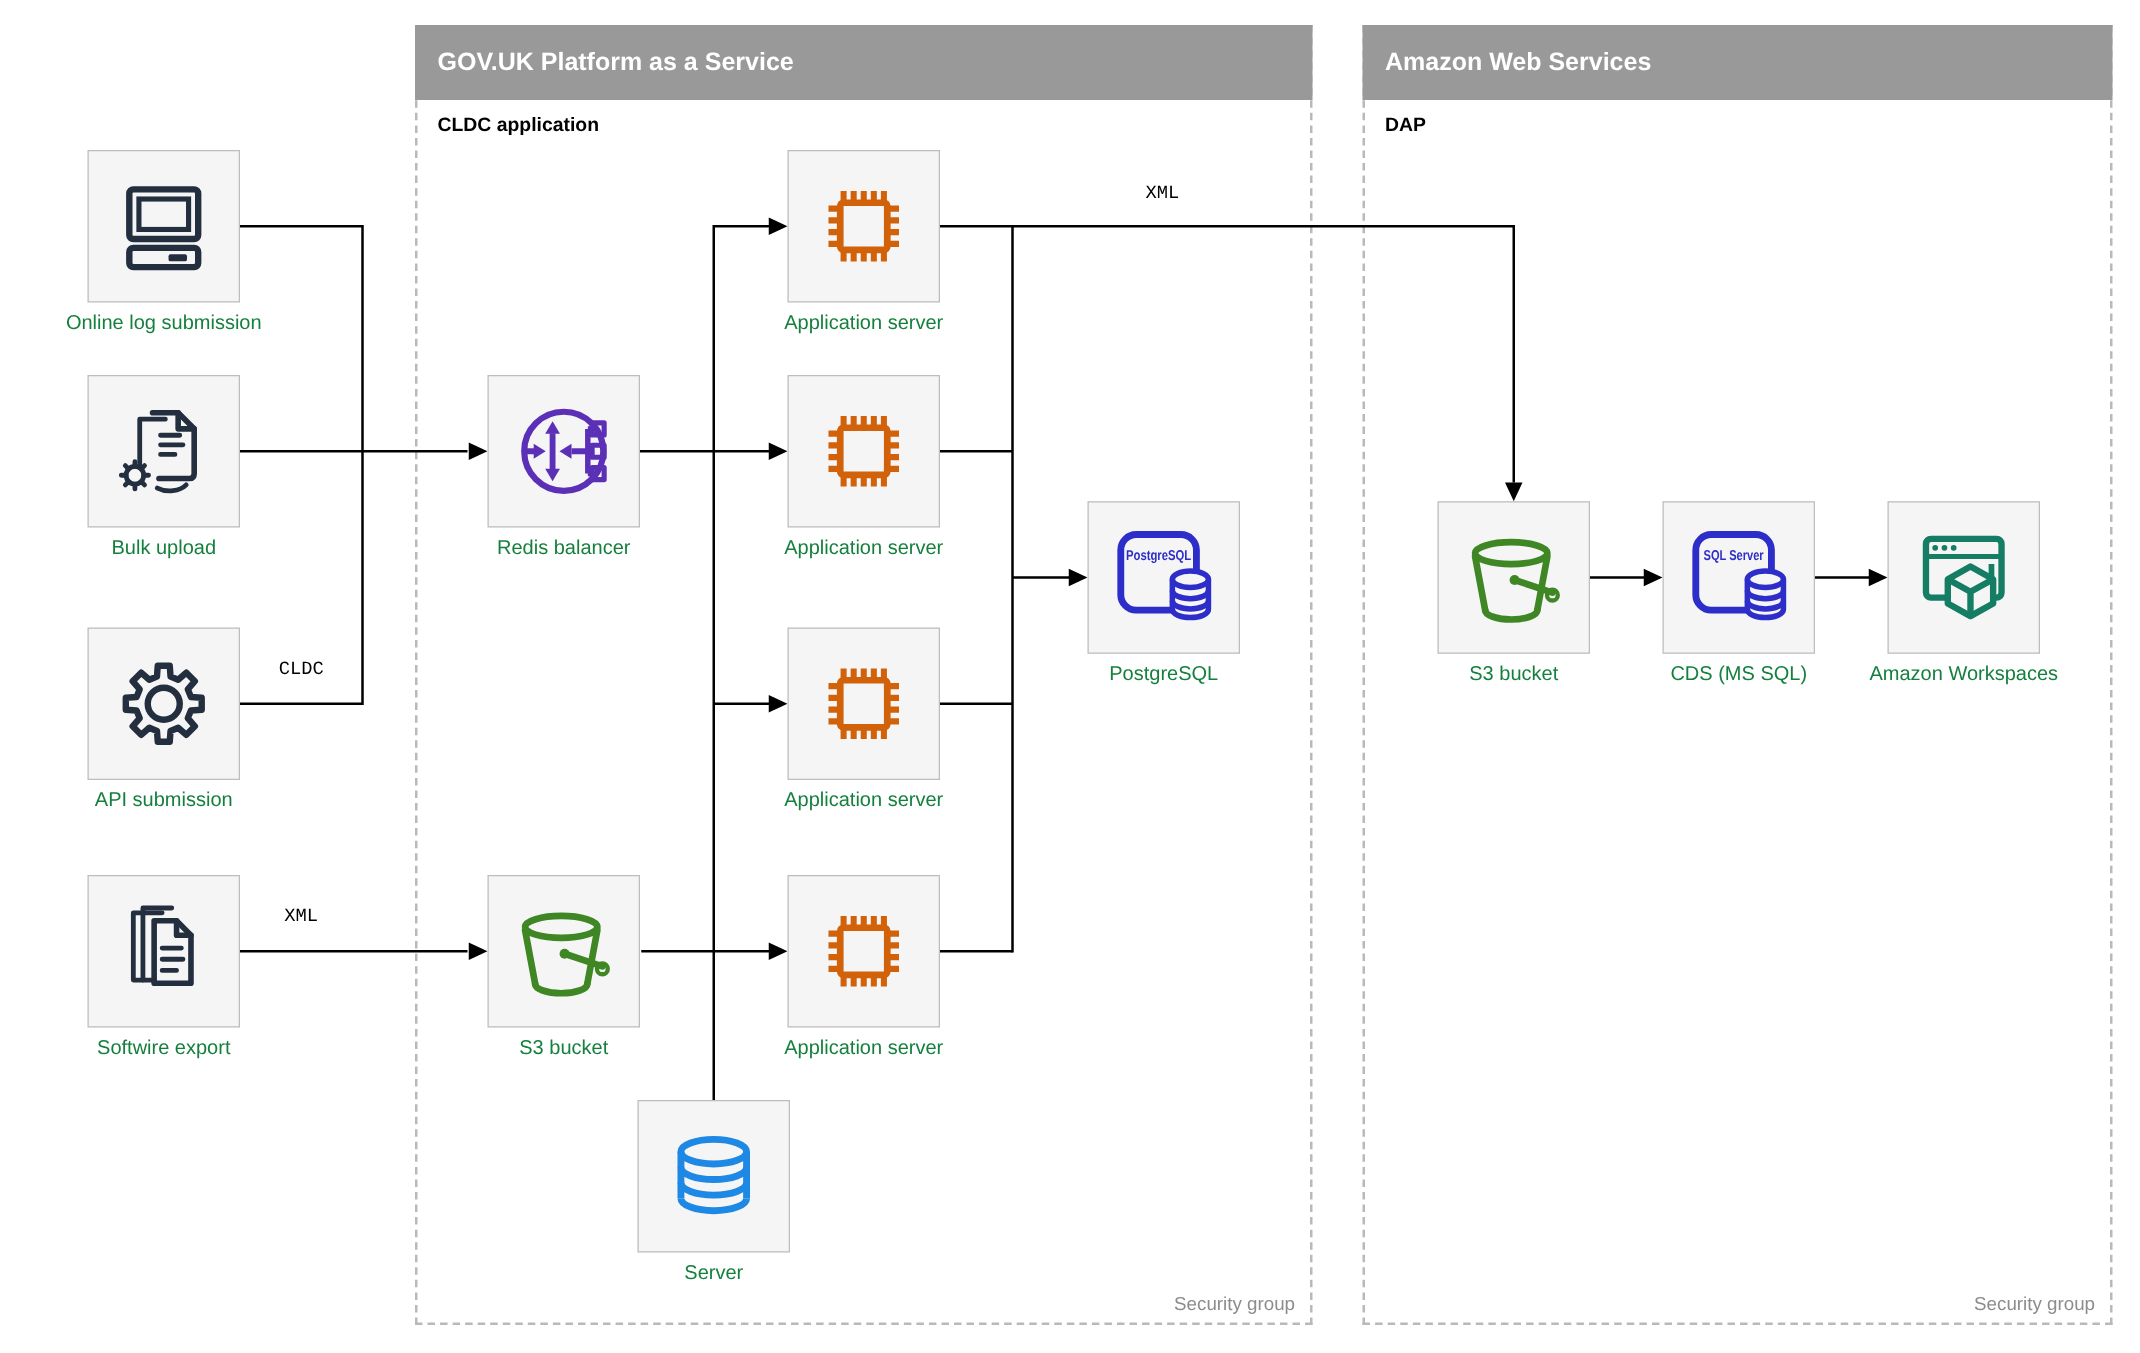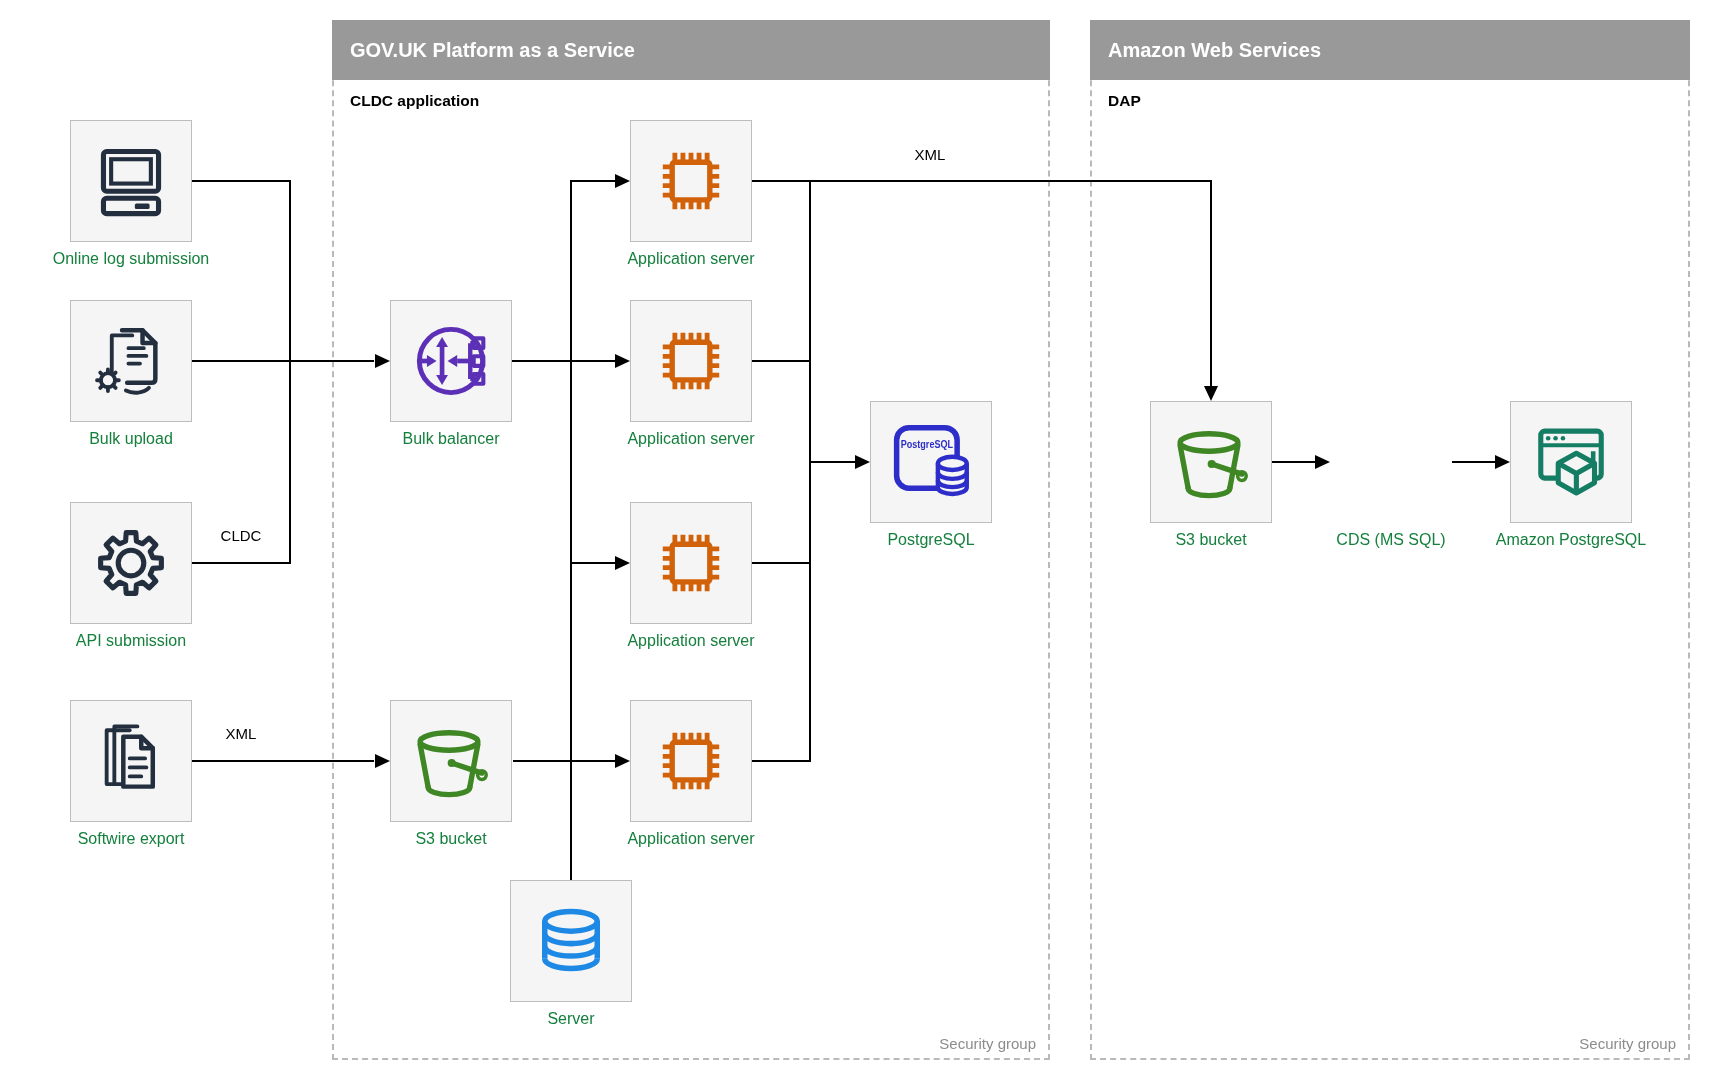--- a/index.html
+++ b/index.html
@@ -16,21 +16,21 @@
   .c-paas{left:332px;top:20px;width:718px;height:1040px;}
   .c-aws{left:1090px;top:20px;width:600px;height:1040px;}
 
   
   .hl,.vl{position:absolute;background:#000;z-index:3;}
   .hl{height:2px;}
   .vl{width:2px;}
   .ah{position:absolute;width:0;height:0;z-index:4;}
   .ah.r{border-top:7px solid transparent;border-bottom:7px solid transparent;border-left:15px solid #000;}
   .ah.d{border-left:7px solid transparent;border-right:7px solid transparent;border-top:15px solid #000;}
-  .elabel{position:absolute;width:90px;text-align:center;font-size:15px;color:#000;z-index:5;}
+  .elabel{position:absolute;width:90px;text-align:center;font-size:15px;color:#000;z-index:5;font-family:Liberation Mono, monospace;}
 
   
   .node{position:absolute;width:122px;height:122px;background:#f5f5f5;
         border:1px solid #bdbdbd;box-sizing:border-box;z-index:6;
         display:flex;align-items:center;justify-content:center;}
   .node svg{display:block;}
   .nlabel{position:absolute;width:240px;text-align:center;font-size:16px;color:#15803d;z-index:6;}
 
   .n0{left:70px;top:120px}.n1{left:70px;top:300px}.n2{left:70px;top:502px}.n3{left:70px;top:700px}
   .n4{left:390px;top:300px}.n5{left:390px;top:700px}
@@ -235,43 +235,53 @@
       <ellipse cx="30.5" cy="17.5" rx="21.5" ry="6.5" stroke-width="4"></ellipse>
       <path d="M9,19.5 L15,51.5" stroke-width="4"></path>
       <path d="M52,19.5 L46,51.5" stroke-width="4"></path>
       <path d="M15,51.5 a15.5,5.5 0 0 0 31,0" stroke-width="4"></path>
       <path d="M32.5,33.5 L55,41" stroke-width="4"></path>
       <circle cx="32.5" cy="33.5" r="3" fill="currentColor" stroke="none"></circle>
       <circle cx="55" cy="42.5" r="3.2" stroke-width="2.6"></circle>
     </svg>
   </div>
 
+  <div class="node n13 c-indigo">
+    <svg width="88" height="88" viewBox="0 0 64 64" fill="none" stroke="currentColor">
+      <rect x="7" y="7" width="44" height="44" rx="9" stroke-width="4"></rect>
+      <text class="icon-text" x="29" y="22" text-anchor="middle" font-size="8.3" textLength="35" lengthAdjust="spacingAndGlyphs" stroke="none">SQL Server</text>
+      <path d="M37,33 v17.5 a10.5,4.8 0 0 0 21,0 V33" fill="#f5f5f5" stroke-width="3.2"></path>
+      <path d="M37,39.5 a10.5,4.8 0 0 0 21,0" stroke-width="3.2"></path>
+      <path d="M37,45.5 a10.5,4.8 0 0 0 21,0" stroke-width="3.2"></path>
+      <ellipse cx="47.5" cy="33" rx="10.5" ry="4.8" fill="#f5f5f5" stroke-width="3.2"></ellipse>
+    </svg>
+  </div>
 
   <div class="node n14 c-teal">
     <svg width="86" height="86" viewBox="0 0 64 64" fill="none" stroke="currentColor" stroke-linejoin="round">
       <rect x="9.5" y="9" width="45" height="35" rx="3" stroke-width="3.8"></rect>
       <path d="M9.5,19.5 H54.5" stroke-width="3"></path>
       <circle cx="15" cy="14.3" r="1.7" fill="currentColor" stroke="none"></circle>
       <circle cx="20.5" cy="14.3" r="1.7" fill="currentColor" stroke="none"></circle>
       <circle cx="26" cy="14.3" r="1.7" fill="currentColor" stroke="none"></circle>
       <path d="M48.5,24 V39" stroke-width="3.4"></path>
       <polygon points="36,25.5 49.5,33 49.5,47.5 36,55 22.5,47.5 22.5,33" fill="#f5f5f5" stroke-width="3.8"></polygon>
       <path d="M22.5,33 L36,40.5 L49.5,33 M36,40.5 V55" stroke-width="3.8"></path>
     </svg>
   </div>
 
   <div class="nlabel t0">Online log submission</div>
   <div class="nlabel t1">Bulk upload</div>
   <div class="nlabel t2">API submission</div>
   <div class="nlabel t3">Softwire export</div>
-  <div class="nlabel t4">Bulk balancer</div>
+  <div class="nlabel t4">Redis balancer</div>
   <div class="nlabel t5">S3 bucket</div>
   <div class="nlabel t6">Application server</div>
   <div class="nlabel t7">Application server</div>
   <div class="nlabel t8">Application server</div>
   <div class="nlabel t9">Application server</div>
   <div class="nlabel t10">PostgreSQL</div>
   <div class="nlabel t11">Server</div>
   <div class="nlabel t12">S3 bucket</div>
   <div class="nlabel t13">CDS (MS SQL)</div>
-  <div class="nlabel t14">Amazon PostgreSQL</div>
+  <div class="nlabel t14">Amazon Workspaces</div>
 
 </div>
 
 </body></html>

